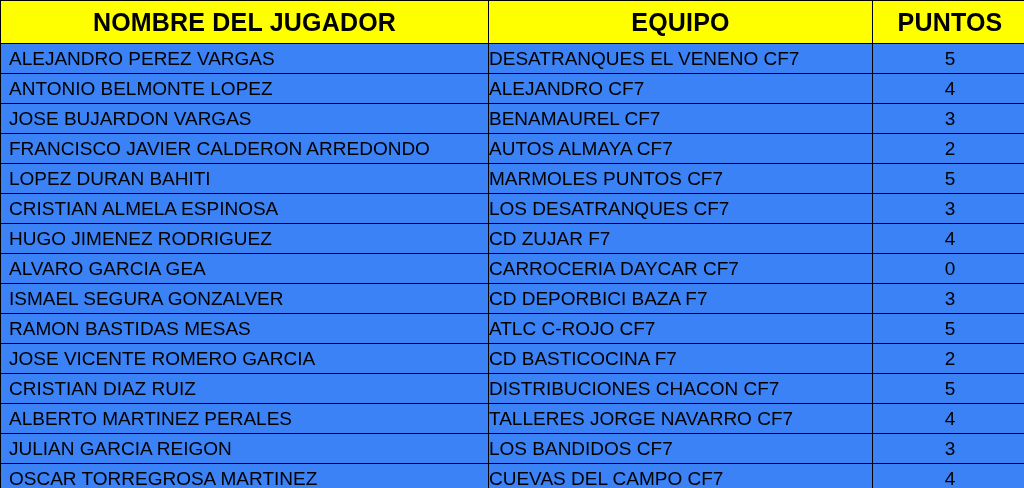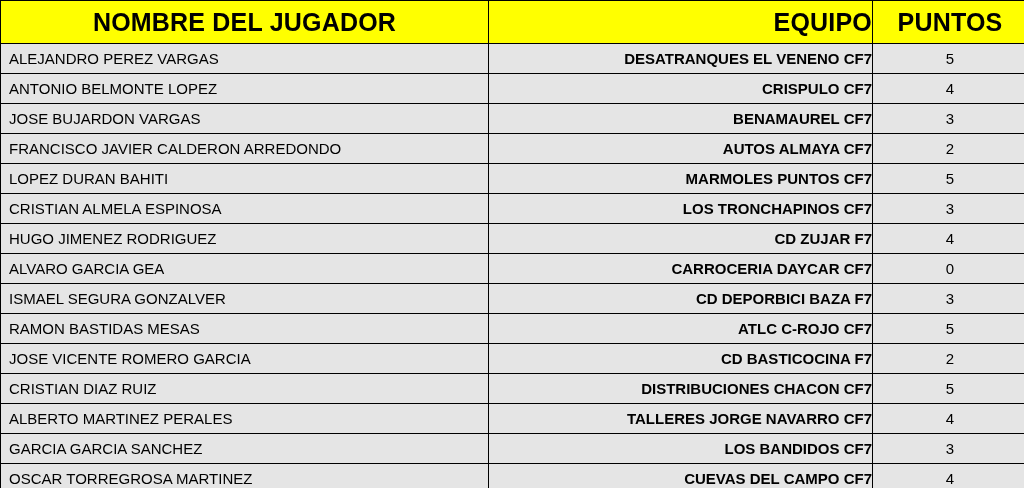--- a/index.html
+++ b/index.html
@@ -31,37 +31,37 @@
   thead th {
     background: #ffff00;
     color: #000000;
     font-weight: bold;
     text-align: center;
     font-size: 25px;
     height: 42px;
     letter-spacing: 0.2px;
   }
   thead th.col-name { width: 487px; }
-  thead th.col-team { width: 383px; text-align: right; }
+  thead th.col-team { width: 383px; }
   thead th.col-points { width: 154px; }
 
   tbody td {
     height: 29px;
-    font-size: 15px;
+    font-size: 19px;
     color: #000000;
-    background: #e5e5e5;
+    background: #3b82f6;
   }
   tbody td.name {
     text-align: left;
     padding-left: 8px;
     font-weight: normal;
   }
   tbody td.team {
-    text-align: right;
-    font-weight: bold;
+    text-align: left;
+    font-weight: normal;
   }
   tbody td.points {
     text-align: center;
     font-weight: normal;
   }
 </style>
 </head>
 <body>
 
 <div class="table-wrap">
@@ -74,41 +74,41 @@
       </tr>
     </thead>
     <tbody>
       <tr>
         <td class="name">ALEJANDRO PEREZ VARGAS</td>
         <td class="team">DESATRANQUES EL VENENO CF7</td>
         <td class="points">5</td>
       </tr>
       <tr>
         <td class="name">ANTONIO BELMONTE LOPEZ</td>
-        <td class="team">CRISPULO CF7</td>
+        <td class="team">ALEJANDRO CF7</td>
         <td class="points">4</td>
       </tr>
       <tr>
         <td class="name">JOSE BUJARDON VARGAS</td>
         <td class="team">BENAMAUREL CF7</td>
         <td class="points">3</td>
       </tr>
       <tr>
         <td class="name">FRANCISCO JAVIER CALDERON ARREDONDO</td>
         <td class="team">AUTOS ALMAYA CF7</td>
         <td class="points">2</td>
       </tr>
       <tr>
         <td class="name">LOPEZ DURAN BAHITI</td>
         <td class="team">MARMOLES PUNTOS CF7</td>
         <td class="points">5</td>
       </tr>
       <tr>
         <td class="name">CRISTIAN ALMELA ESPINOSA</td>
-        <td class="team">LOS TRONCHAPINOS CF7</td>
+        <td class="team">LOS DESATRANQUES CF7</td>
         <td class="points">3</td>
       </tr>
       <tr>
         <td class="name">HUGO JIMENEZ RODRIGUEZ</td>
         <td class="team">CD ZUJAR F7</td>
         <td class="points">4</td>
       </tr>
       <tr>
         <td class="name">ALVARO GARCIA GEA</td>
         <td class="team">CARROCERIA DAYCAR CF7</td>
@@ -133,21 +133,21 @@
         <td class="name">CRISTIAN DIAZ RUIZ</td>
         <td class="team">DISTRIBUCIONES CHACON CF7</td>
         <td class="points">5</td>
       </tr>
       <tr>
         <td class="name">ALBERTO MARTINEZ PERALES</td>
         <td class="team">TALLERES JORGE NAVARRO CF7</td>
         <td class="points">4</td>
       </tr>
       <tr>
-        <td class="name">GARCIA GARCIA SANCHEZ</td>
+        <td class="name">JULIAN GARCIA REIGON</td>
         <td class="team">LOS BANDIDOS CF7</td>
         <td class="points">3</td>
       </tr>
       <tr>
         <td class="name">OSCAR TORREGROSA MARTINEZ</td>
         <td class="team">CUEVAS DEL CAMPO CF7</td>
         <td class="points">4</td>
       </tr>
     </tbody>
   </table>

